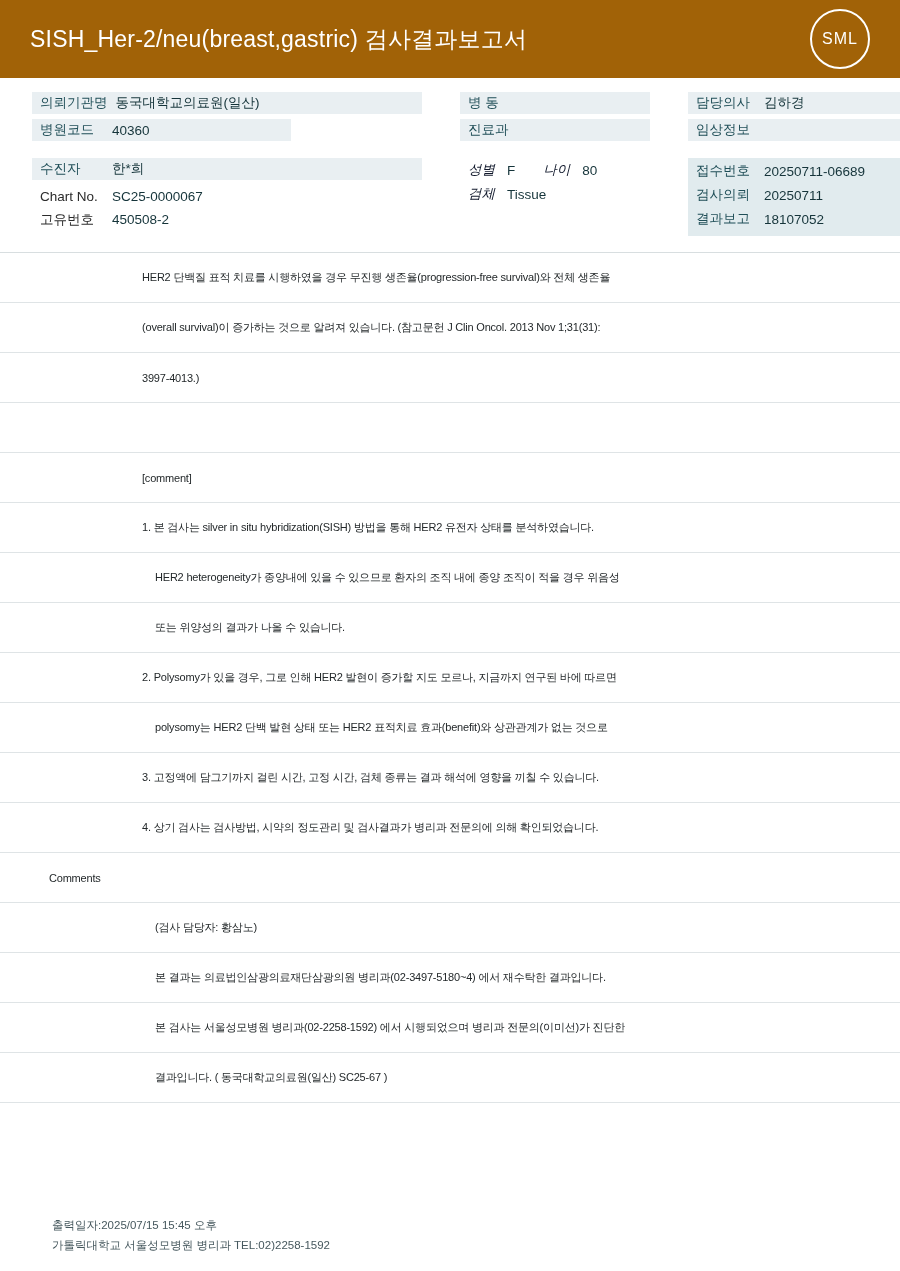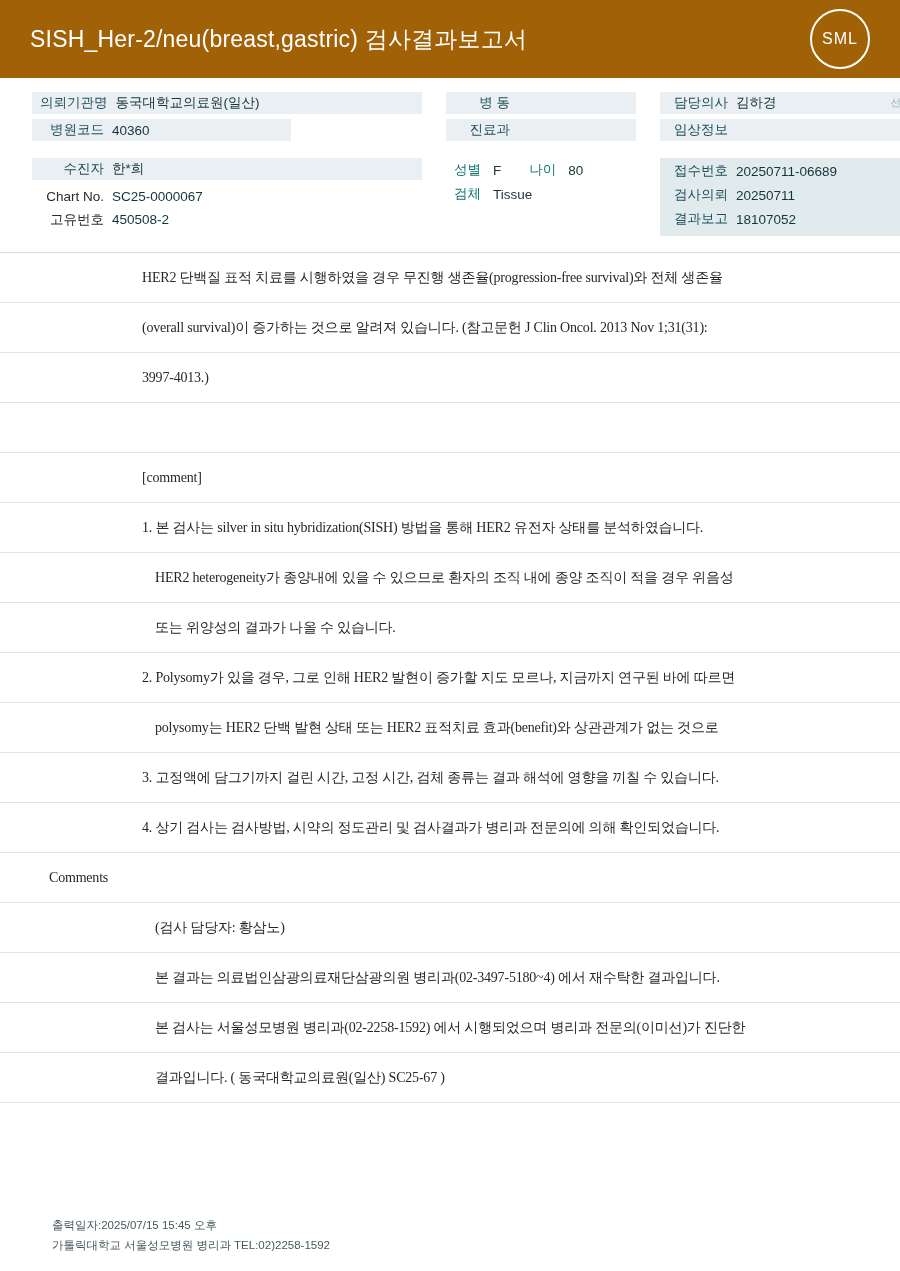--- a/index.html
+++ b/index.html
@@ -49,22 +49,21 @@
 
   
   .info-wrap {
     position: relative;
     padding: 14px 32px 10px 32px;
     box-sizing: border-box;
   }
   .info-grid {
     display: grid;
     grid-template-columns: 390px 190px 270px;
-    column-gap: 24px;
-    text-align: right;
+    column-gap: 38px;
   }
   .fld {
     display: flex;
     align-items: center;
     height: 22px;
     margin-bottom: 5px;
     font-size: 13.5px;
   }
   .fld .lbl {
     color: #1f4e57;
@@ -107,21 +106,21 @@
   .col3 .fld .lbl { min-width: 68px; }
 
   .demo-line {
     font-size: 13.5px;
     color: #15343a;
     display: flex;
     align-items: center;
     height: 24px;
     padding-left: 8px;
   }
-  .demo-line .k { color: #0f766e; margin-right: 12px; }
+  .demo-line .k { color: #0f172a; margin-right: 12px; font-style: italic; }
   .demo-line .v { margin-right: 28px; }
 
   .recv-box {
     background: #e1ebee;
     padding: 2px 0 4px 0;
   }
   .recv-box .fld { margin-bottom: 2px; }
   .recv-box .fld .lbl { color: #1f4e57; }
 
   
@@ -131,22 +130,22 @@
   }
   .line {
     border-bottom: 1px solid #dfe4e6;
     height: 50px;
     display: flex;
     align-items: center;
     box-sizing: border-box;
     padding-left: 40px;
   }
   .line span {
-    font-family: Liberation Serif, serif;
-    font-size: 14px;
+    font-family: Liberation Sans, sans-serif;
+    font-size: 11px;
     color: #23282a;
     white-space: pre;
     letter-spacing: -0.2px;
     padding-left: 9px;
   }
   .indent-0 { padding-left: 40px; }
   .indent-1 { padding-left: 133px; }
   .indent-2 { padding-left: 146px; }
 
   

